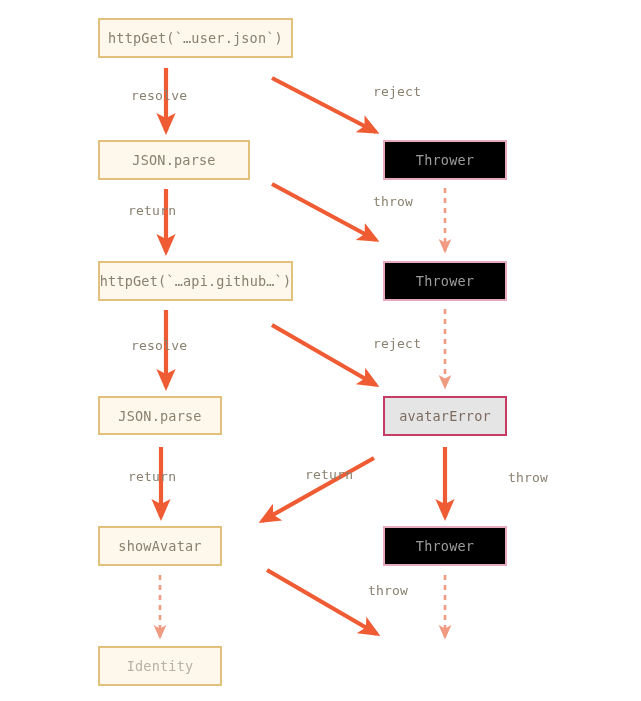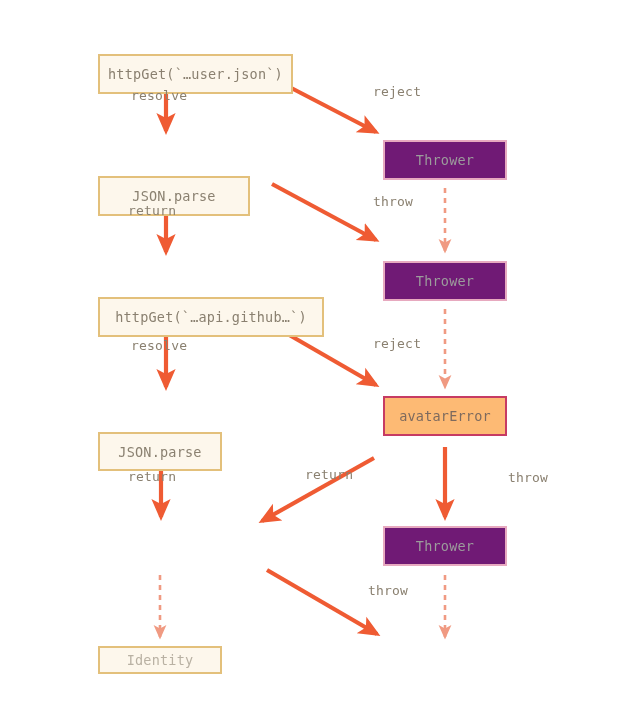--- a/index.html
+++ b/index.html
@@ -36,29 +36,28 @@
     font-size: 13.5px;
     letter-spacing: 0.2px;
     white-space: nowrap;
     border-width: 2px;
     border-style: solid;
   }
   .node.fn {
     background: #fdf7ec;
     border-color: #e3c07b;
     color: #8a8070;
-    margin-top: 36px;
   }
   .node.thrower {
-    background: #701a75;
+    background: #000000;
     border-color: #e7a9bf;
     color: #9c9c9c;
   }
   .node.err {
-    background: #fdba74;
+    background: #e5e5e5;
     border-color: #c63b63;
     color: #7d6a5e;
   }
   .node.identity {
     background: #fdf7ec;
     border-color: #e3c07b;
     color: #b9b1a3;
   }
   .edge-label {
     position: absolute;
@@ -130,30 +129,33 @@
   </svg>
 
   <div class="node fn" style="left:98px; top:18px; width:195px; height:40px;">
     <span>httpGet(`…user.json`)</span>
   </div>
 
   <div class="node fn" style="left:98px; top:140px; width:152px; height:40px;">
     <span>JSON.parse</span>
   </div>
 
-  <div class="node fn" style="left:98px; top:261px; width:226px; height:40px;">
+  <div class="node fn" style="left:98px; top:261px; width:195px; height:40px;">
     <span>httpGet(`…api.github…`)</span>
   </div>
 
   <div class="node fn" style="left:98px; top:396px; width:124px; height:39px;">
     <span>JSON.parse</span>
   </div>
 
+  <div class="node fn" style="left:98px; top:526px; width:124px; height:40px;">
+    <span>showAvatar</span>
+  </div>
 
-  <div class="node identity" style="left:98px; top:646px; width:124px; height:28px;">
+  <div class="node identity" style="left:98px; top:646px; width:124px; height:40px;">
     <span>Identity</span>
   </div>
 
   <div class="node thrower" style="left:383px; top:140px; width:124px; height:40px;">
     <span>Thrower</span>
   </div>
 
   <div class="node thrower" style="left:383px; top:261px; width:124px; height:40px;">
     <span>Thrower</span>
   </div>

